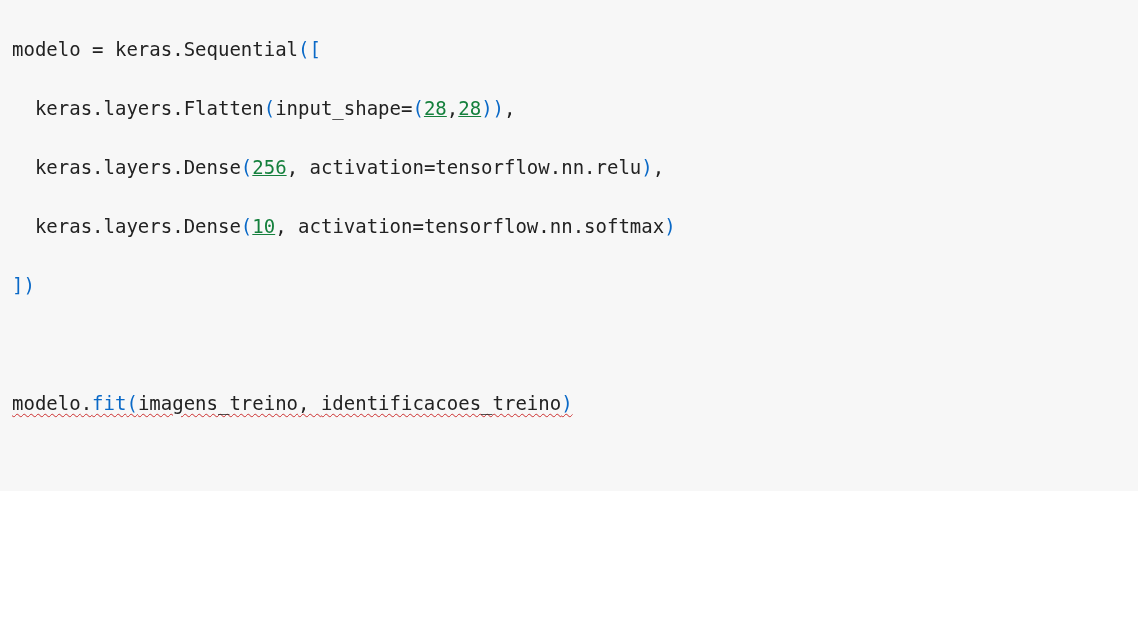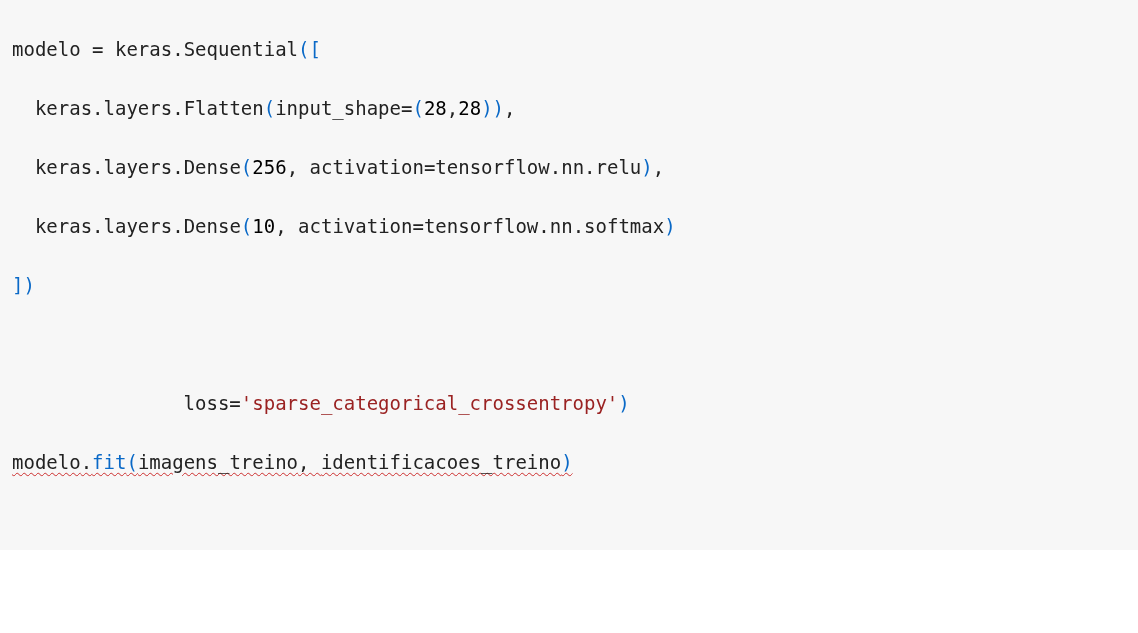--- a/index.html
+++ b/index.html
@@ -30,21 +30,21 @@
     white-space: pre;
   }
   .line { display: block; }
 
   
   .tok-name     { color: #222222; }
   .tok-punc     { color: #222222; }
   .tok-paren    { color: #0a69c7; }  
   .tok-bracket  { color: #0a69c7; }  
   .tok-func     { color: #0a69c7; }  
-  .tok-num      { color: #000000; }
+  .tok-num      { color: #15803d; text-decoration: underline; }
   .tok-string   { color: #9a2222; }
   .tok-eq       { color: #222222; }
 
   
   .squiggle {
     text-decoration-line: underline;
     text-decoration-style: wavy;
     text-decoration-color: #cc2e2e;
     text-decoration-thickness: 1px;
     text-underline-offset: 3px;
@@ -56,21 +56,20 @@
 
 <div class="root">
 
   <div class="code-cell">
 <span class="line"><span class="tok-name">modelo </span><span class="tok-punc">=</span><span class="tok-name"> keras</span><span class="tok-punc">.</span><span class="tok-name">Sequential</span><span class="tok-paren">(</span><span class="tok-bracket">[</span></span>
 <span class="line"><span class="tok-name">  </span><span class="tok-name">keras</span><span class="tok-punc">.</span><span class="tok-name">layers</span><span class="tok-punc">.</span><span class="tok-name">Flatten</span><span class="tok-paren">(</span><span class="tok-name">input_shape</span><span class="tok-eq">=</span><span class="tok-paren">(</span><span class="tok-num">28</span><span class="tok-punc">,</span><span class="tok-num">28</span><span class="tok-paren">)</span><span class="tok-paren">)</span><span class="tok-punc">,</span></span>
 <span class="line"><span class="tok-name">  </span><span class="tok-name">keras</span><span class="tok-punc">.</span><span class="tok-name">layers</span><span class="tok-punc">.</span><span class="tok-name">Dense</span><span class="tok-paren">(</span><span class="tok-num">256</span><span class="tok-punc">, </span><span class="tok-name">activation</span><span class="tok-eq">=</span><span class="tok-name">tensorflow</span><span class="tok-punc">.</span><span class="tok-name">nn</span><span class="tok-punc">.</span><span class="tok-name">relu</span><span class="tok-paren">)</span><span class="tok-punc">,</span></span>
 <span class="line"><span class="tok-name">  </span><span class="tok-name">keras</span><span class="tok-punc">.</span><span class="tok-name">layers</span><span class="tok-punc">.</span><span class="tok-name">Dense</span><span class="tok-paren">(</span><span class="tok-num">10</span><span class="tok-punc">, </span><span class="tok-name">activation</span><span class="tok-eq">=</span><span class="tok-name">tensorflow</span><span class="tok-punc">.</span><span class="tok-name">nn</span><span class="tok-punc">.</span><span class="tok-name">softmax</span><span class="tok-paren">)</span></span>
 <span class="line"><span class="tok-bracket">]</span><span class="tok-paren">)</span></span>
 <span class="line"> </span>
-<span class="line"><span class="tok-name">               </span><span class="tok-name">loss</span><span class="tok-eq">=</span><span class="tok-string">'sparse_categorical_crossentropy'</span><span class="tok-paren">)</span></span>
 <span class="line"><span class="squiggle"><span class="tok-name">modelo</span><span class="tok-punc">.</span><span class="tok-func">fit</span><span class="tok-paren">(</span><span class="tok-name">imagens_treino</span><span class="tok-punc">, </span><span class="tok-name">identificacoes_treino</span><span class="tok-paren">)</span></span></span>
   </div>
 
   <div class="output-cell">
 
 
 
 
 
 

